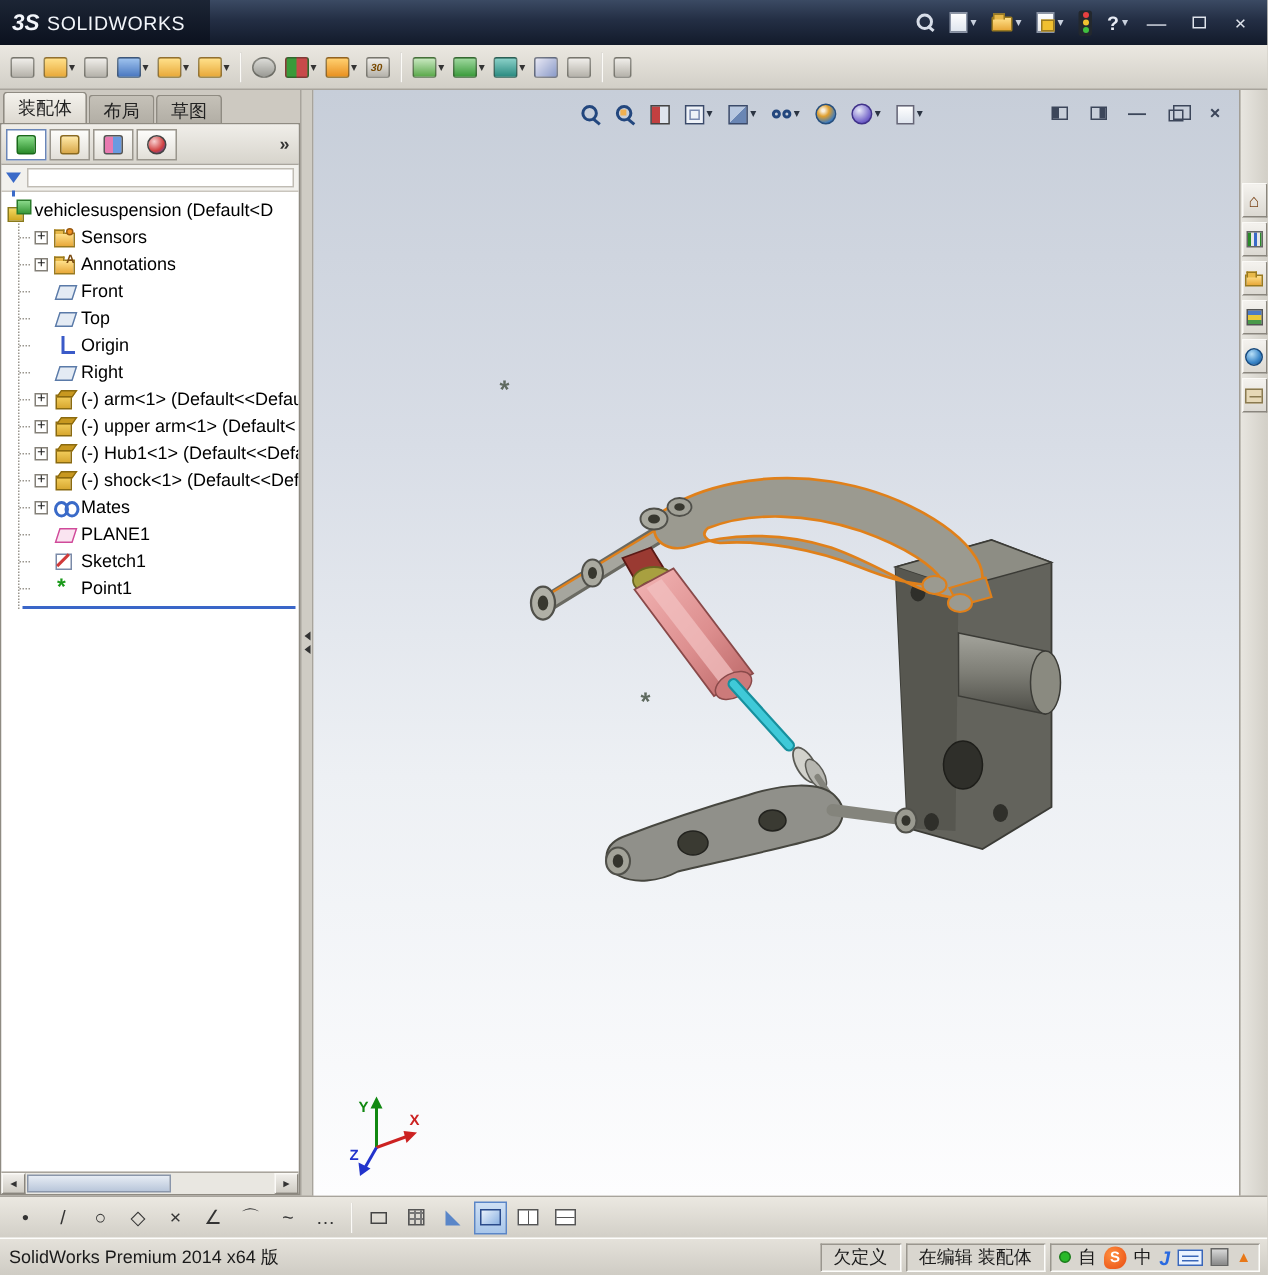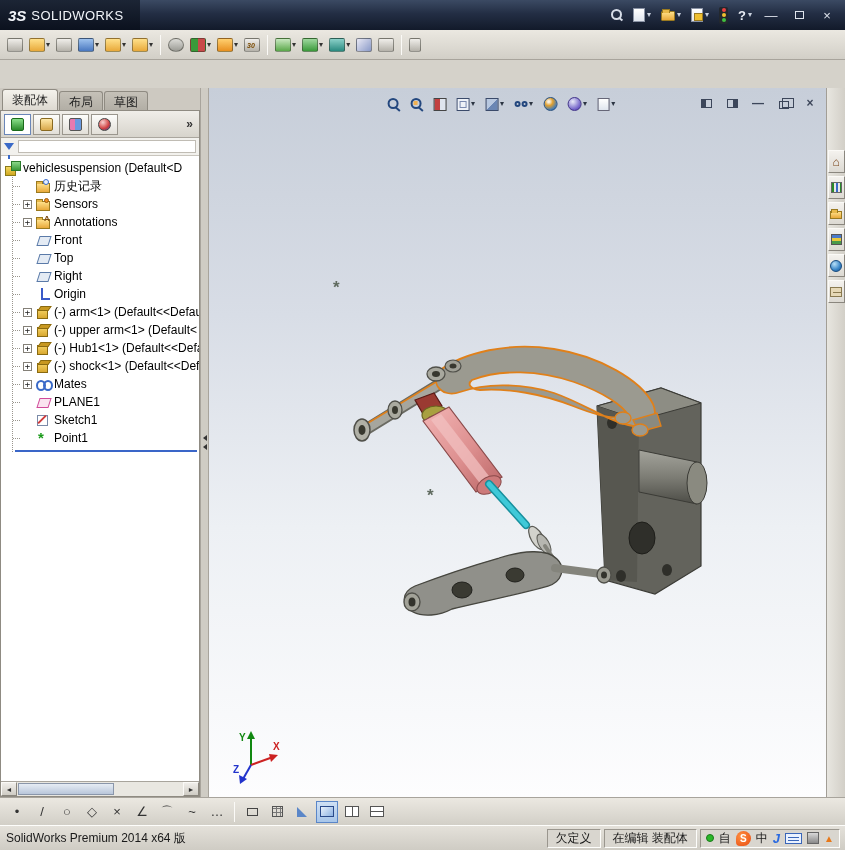--- a/index.html
+++ b/index.html
@@ -45,21 +45,21 @@
 .c-teal{background:linear-gradient(#8ad0c8,#2a8a80);}
 .c-gtbl{background:linear-gradient(#c8e8c0,#5aa84a);}
 .c-gears{background:linear-gradient(#dcdcd8,#9a9a94);border-radius:50%;}
 .c-pencil{background:linear-gradient(135deg,#e8e8f4,#8a9ac8);}
 .tcaret{font-size:8px;color:#333;line-height:1;}
 .tsep{width:1px;height:20px;background:#a29e96;border-right:1px solid #fbfaf7;margin:0 3px;}
 .n30{position:relative;}
 .n30::after{content:"30";position:absolute;font-size:7px;font-weight:bold;color:#7a4a00;left:2px;top:3px;}
 
 
-.main{flex:1;display:flex;min-height:0;margin-top:28px;}
+.main{flex:1;display:flex;min-height:0;}
 .leftcol{width:200px;flex:none;display:flex;flex-direction:column;background:#cdc9c1;}
 .tabrow{height:22px;flex:none;display:flex;align-items:flex-end;padding-left:2px;gap:1px;background:#cdc9c1;}
 .tab{height:19px;padding:2px 9px 2px 9px;border:1px solid #8f8b82;border-bottom:none;border-radius:3px 3px 0 0;background:linear-gradient(#c5c1b8,#b2aea5);font-size:12px;color:#222;white-space:nowrap;}
 .tab.active{background:linear-gradient(#f4f2ec,#ddd9d1);height:21px;}
 .panel{flex:1;display:flex;flex-direction:column;border:1px solid #8f8b82;background:#fff;min-height:0;}
 .panel-tabs{height:27px;flex:none;background:linear-gradient(#f0eee9,#d7d4cc);border-bottom:1px solid #aaa69e;display:flex;align-items:center;padding:2px 3px;gap:2px;}
 .ptab{width:27px;height:21px;border:1px solid #9a968d;background:linear-gradient(#fdfdfb,#e2dfd8);display:flex;align-items:center;justify-content:center;}
 .ptab.active{background:#fff;border-color:#6a86b8;}
 .chev{margin-left:auto;color:#333;font-size:12px;padding-right:3px;font-weight:bold;}
 .pt-tree{width:13px;height:13px;background:linear-gradient(#8adf8a,#2a8a2a);border:1px solid #1a6a1a;border-radius:2px;}
@@ -313,28 +313,20 @@
         </div>
 
         <div class="tree">
           <div class="trow">
             <span class="ti ti-asm"></span>
             <span class="tlabel">vehiclesuspension (Default&lt;D</span>
           </div>
           <div class="tchildren">
             <div class="trow">
               <span class="dash"></span>
-                <span class="tspace"></span>
-              <span class="ti ti-folder">
-                  <i class="badge b-clock"></i>
-                </span>
-              <span class="tlabel">历史记录</span>
-            </div>
-            <div class="trow">
-              <span class="dash"></span>
                 <span class="tbox">+</span>
               <span class="ti ti-folder">
                   <i class="badge b-dot"></i>
                 </span>
               <span class="tlabel">Sensors</span>
             </div>
             <div class="trow">
               <span class="dash"></span>
                 <span class="tbox">+</span>
               <span class="ti ti-folder">
@@ -350,28 +342,28 @@
             </div>
             <div class="trow">
               <span class="dash"></span>
                 <span class="tspace"></span>
               <span class="ti ti-plane"></span>
               <span class="tlabel">Top</span>
             </div>
             <div class="trow">
               <span class="dash"></span>
                 <span class="tspace"></span>
+              <span class="ti ti-origin"></span>
+              <span class="tlabel">Origin</span>
+            </div>
+            <div class="trow">
+              <span class="dash"></span>
+                <span class="tspace"></span>
               <span class="ti ti-plane"></span>
               <span class="tlabel">Right</span>
-            </div>
-            <div class="trow">
-              <span class="dash"></span>
-                <span class="tspace"></span>
-              <span class="ti ti-origin"></span>
-              <span class="tlabel">Origin</span>
             </div>
             <div class="trow">
               <span class="dash"></span>
                 <span class="tbox">+</span>
               <span class="ti ti-part"></span>
               <span class="tlabel">(-) arm&lt;1&gt; (Default&lt;&lt;Defau</span>
             </div>
             <div class="trow">
               <span class="dash"></span>
                 <span class="tbox">+</span>

